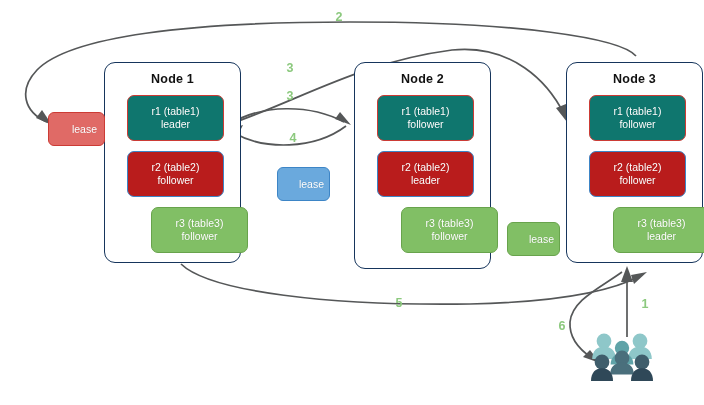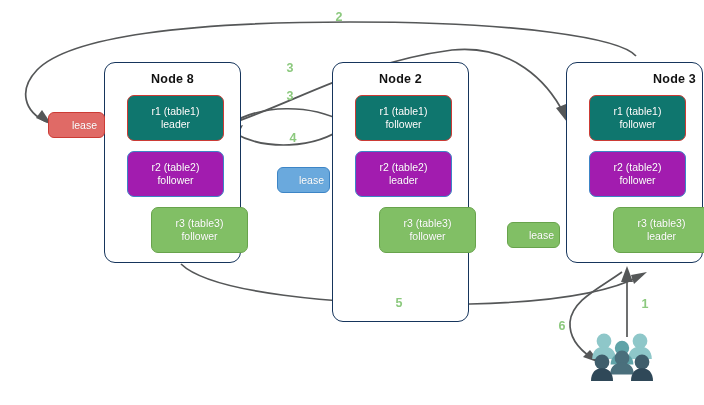--- a/index.html
+++ b/index.html
@@ -9,24 +9,24 @@
   svg.layer{position:absolute;left:0;top:0;width:704px;height:405px;overflow:visible;}
   .node-box{position:absolute;border:1.6px solid #16355c;border-radius:11px;
             background:#ffffff;box-sizing:border-box;}
   .node-title{position:absolute;width:100%;text-align:center;top:9px;
               font-size:12.5px;font-weight:bold;color:#111111;letter-spacing:.2px;}
   .rep{position:absolute;left:22px;width:97px;height:46px;border-radius:7px;
        box-sizing:border-box;display:flex;flex-direction:column;align-items:center;
        justify-content:center;color:#ffffff;font-size:10.5px;line-height:13px;
        text-align:center;text-shadow:0 0 1px rgba(0,0,0,.18);}
   .rep.red{background:#0f766e;border:1.6px solid #cc3b35;}
-  .rep.blue{background:#a21caf;border:1.6px solid #3d85c6;}
+  .rep.blue{background:#b91c1c;border:1.6px solid #3d85c6;}
   .rep.green{background:#81bf65;border:1.6px solid #68a34c;margin-left:24px;}
   .rep .l1,.rep .l2{display:block;}
-  .lease{position:absolute;height:26px;border-radius:6px;box-sizing:border-box;
+  .lease{position:absolute;height:34px;border-radius:6px;box-sizing:border-box;
          display:flex;align-items:center;justify-content:center;
          color:#ffffff;font-size:10.5px;text-shadow:0 0 1px rgba(0,0,0,.18);padding-left:16px;}
   .lease.red{background:#e06a66;border:1.6px solid #cc3b35;}
   .lease.blue{background:#6aa9dd;border:1.6px solid #3d85c6;}
   .lease.green{background:#81bf65;border:1.6px solid #68a34c;}
   .num{position:absolute;color:#8cc97e;font-size:12.5px;font-weight:bold;
        text-align:center;width:18px;}
   .edge{fill:none;stroke:#555758;stroke-width:1.7;}
   .ahead{fill:#555758;}
   #users{position:absolute;left:591px;top:333px;width:64px;height:52px;}
@@ -68,52 +68,52 @@
       <polygon class="ahead" points="627,266 633,282 621,282"></polygon>
     </g>
 
     <g>
       <path class="edge" d="M 622 272 C 600 288 572 300 570 322 C 569 338 580 350 592 358"></path>
       <polygon class="ahead" points="600,363 583,357 590,350"></polygon>
     </g>
   </svg>
 
   <div class="node-box" style="left:104px;top:62px;width:137px;height:201px;">
-    <div class="node-title">Node 8</div>
+    <div class="node-title">Node 1</div>
     <div class="rep red" style="top:32px;">
       <span class="l1">r1 (table1)</span>
       <span class="l2">leader</span>
     </div>
     <div class="rep blue" style="top:88px;">
       <span class="l1">r2 (table2)</span>
       <span class="l2">follower</span>
     </div>
     <div class="rep green" style="top:144px;">
       <span class="l1">r3 (table3)</span>
       <span class="l2">follower</span>
     </div>
   </div>
 
-  <div class="node-box" style="left:332px;top:62px;width:137px;height:260px;text-decoration:underline;">
+  <div class="node-box" style="left:354px;top:62px;width:137px;height:207px;text-decoration:underline;">
     <div class="node-title">Node 2</div>
     <div class="rep red" style="top:32px;">
       <span class="l1">r1 (table1)</span>
       <span class="l2">follower</span>
     </div>
     <div class="rep blue" style="top:88px;">
       <span class="l1">r2 (table2)</span>
       <span class="l2">leader</span>
     </div>
     <div class="rep green" style="top:144px;">
       <span class="l1">r3 (table3)</span>
       <span class="l2">follower</span>
     </div>
   </div>
 
-  <div class="node-box" style="left:566px;top:62px;width:137px;height:201px;padding-left:40px;">
+  <div class="node-box" style="left:566px;top:62px;width:137px;height:201px;">
     <div class="node-title">Node 3</div>
     <div class="rep red" style="top:32px;">
       <span class="l1">r1 (table1)</span>
       <span class="l2">follower</span>
     </div>
     <div class="rep blue" style="top:88px;">
       <span class="l1">r2 (table2)</span>
       <span class="l2">follower</span>
     </div>
     <div class="rep green" style="top:144px;">

